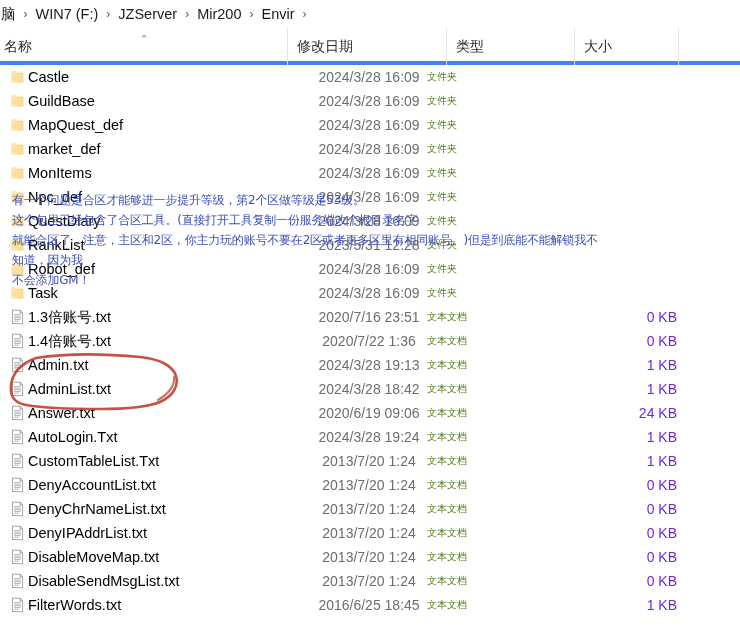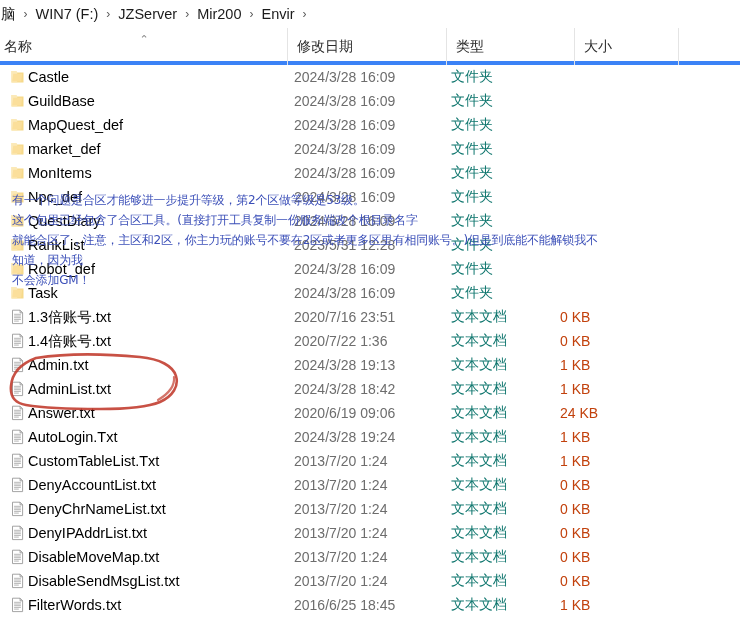--- a/index.html
+++ b/index.html
@@ -96,34 +96,36 @@
     overflow: hidden;
     color: #000000;
   }
   .cell-date {
     position: absolute;
     left: 294px;
     width: 150px;
     color: #6d6d6d;
     font-size: 14px;
     white-space: nowrap;
+    text-align: center;
   }
   .cell-type {
     position: absolute;
-    left: 451px;
+    left: 427px;
     width: 110px;
-    color: #0f766e;
-    font-size: 14px;
+    color: #4d7c0f;
+    font-size: 10px;
     white-space: nowrap;
   }
   .cell-size {
     position: absolute;
     left: 560px;
     width: 117px;
-    color: #c2410c;
+    text-align: right;
+    color: #6d28d9;
     font-size: 14px;
     white-space: nowrap;
   }
 
   
   .icon-wrap {
     position: absolute;
     left: 9px;
     top: 4px;
     width: 17px;

